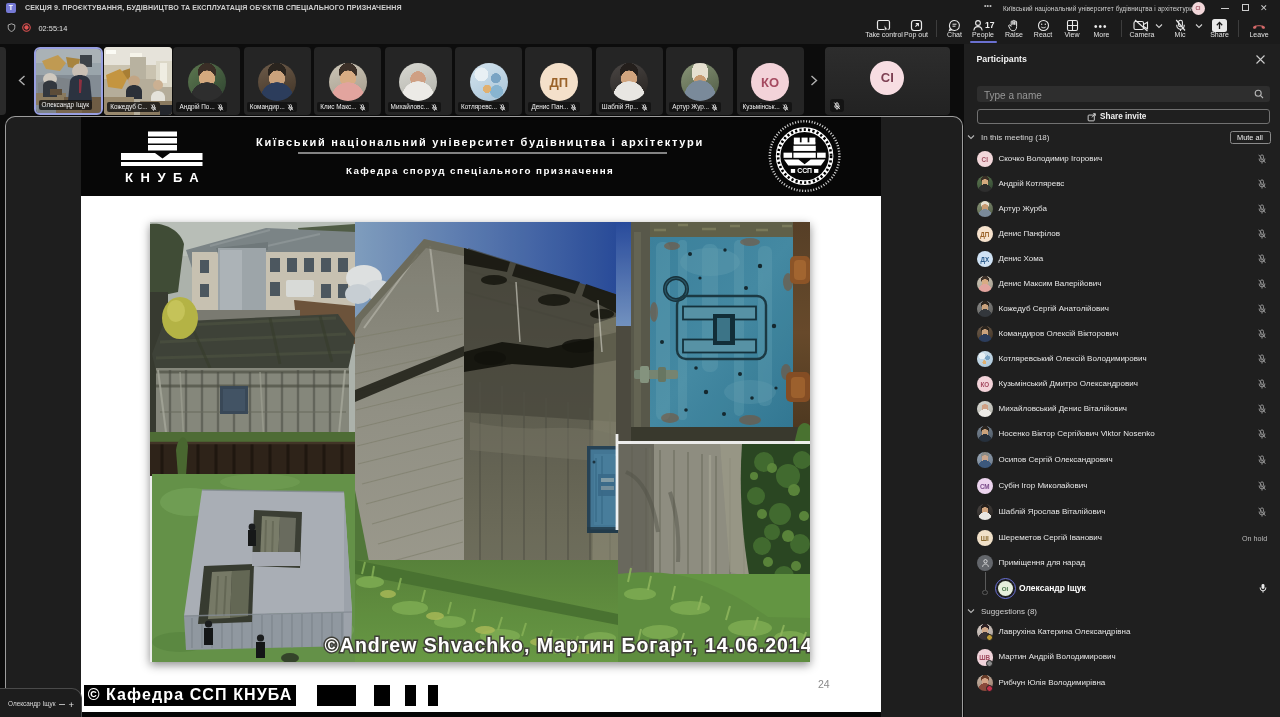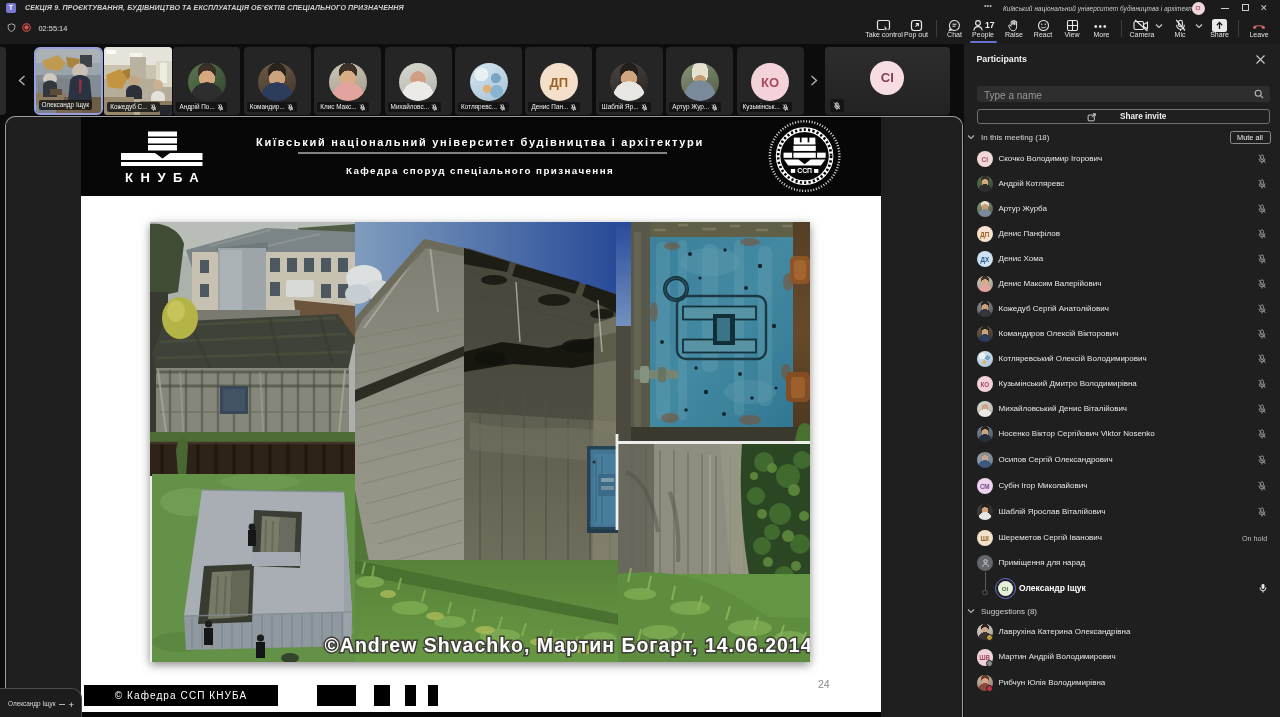--- a/index.html
+++ b/index.html
@@ -1,18 +1,18 @@
 <!DOCTYPE html>
 <html><head><meta charset="utf-8">
 <style>
   * { margin:0; padding:0; box-sizing:border-box; }
   html,body { width:1280px; height:717px; overflow:hidden; background:#0c0c0c;
     font-family:"Liberation Sans", sans-serif; }
   .abs { position:absolute; }
-  .ttl { position:absolute; top:4px; font-size:7.1px; color:#cfcfcf; letter-spacing:.1px; white-space:nowrap;font-style:italic; }
+  .ttl { position:absolute; top:4px; font-size:7.1px; color:#cfcfcf; letter-spacing:.1px; white-space:nowrap; }
   .lab { position:absolute; font-size:7px; color:#e2e2e2; white-space:nowrap; text-align:center; }
   .tbdiv { position:absolute; width:1px; height:17px; background:#3d3d3d; top:20px; }
   .tile { position:absolute; top:47px; height:68px; border-radius:4px; background:#252525; overflow:hidden; }
   .tlabel { position:absolute; left:3px; bottom:3px; height:10px; background:rgba(17,17,17,.82); border-radius:2px;
     color:#f0f0f0; font-size:6.4px; line-height:10px; padding:0 3px; white-space:nowrap; display:flex; align-items:center; gap:2px; }
   .tav { position:absolute; border-radius:50%; }
   .pav { position:absolute; left:976.5px; width:16.5px; height:16.5px; border-radius:50%; overflow:hidden; }
   .pname { position:absolute; left:998.5px; font-size:8px; color:#e6e6e6; white-space:nowrap; }
   .pinit { display:flex; align-items:center; justify-content:center; font-size:6.3px; font-weight:bold; width:100%; height:100%; }
 </style></head>
@@ -317,22 +317,22 @@
             <rect x="-13" y="-4" width="26" height="6"></rect>
             <rect x="14.5" y="-4" width="10" height="6"></rect>
 <path d="M-24 4 H-7 L0 9.5 L7 4 H24 L19 11 H-19 Z"></path>
 <rect x="-16" y="15" width="5" height="4.5"></rect>
             <rect x="11" y="15" width="5" height="4.5"></rect>
 </g>
 <text x="0" y="20" fill="#ffffff" font-size="8" font-weight="bold" text-anchor="middle" font-family="Liberation Sans, sans-serif">ССП</text>
 </g>
 </g>
 </svg>
-<div class="abs" style="left:84px;top:684.5px;width:194px;height:21.5px;background:#000;color:#fff;
- font-size:10px;font-weight:normal;letter-spacing:1.1px;display:flex;align-items:center;justify-content:center;">© Кафедра ССП КНУБА</div>
+<div class="abs" style="left:84px;top:684.5px;width:212px;height:21.5px;background:#000;color:#fff;
+ font-size:16px;font-weight:bold;letter-spacing:1.1px;display:flex;align-items:center;justify-content:center;">© Кафедра ССП КНУБА</div>
 <div class="abs" style="left:317px;top:684.5px;width:39px;height:21.5px;background:#000;"></div>
 <div class="abs" style="left:374px;top:684.5px;width:16px;height:21.5px;background:#000;"></div>
 <div class="abs" style="left:404.5px;top:684.5px;width:11px;height:21.5px;background:#000;"></div>
 <div class="abs" style="left:428px;top:684.5px;width:9.5px;height:21.5px;background:#000;"></div>
 <div class="abs" style="left:818px;top:678px;font-size:10.5px;color:#8a8a8a;">24</div>
 <svg class="abs" style="left:150px;top:222px;box-shadow:0 3px 9px rgba(0,0,0,.45);" width="660" height="440" viewBox="0 0 660 440">
 <defs>
 <linearGradient id="skyC" x1="0" y1="0" x2="1" y2="0">
           <stop offset="0" stop-color="#88a8cc"></stop>
           <stop offset=".55" stop-color="#5578b8"></stop>
@@ -652,21 +652,21 @@
 <div class="abs" style="left:984px;top:90px;font-size:10px;color:#989898;">Type a name</div>
 <svg class="abs" style="left:1254px;top:89px;" width="10" height="10" viewBox="0 0 10 10">
       <circle cx="4.2" cy="4.2" r="3" fill="none" stroke="#b5b5b5" stroke-width="1.1"></circle>
       <path d="M6.4 6.4 L9 9" stroke="#b5b5b5" stroke-width="1.1"></path>
     </svg>
 <div class="abs" style="left:976.5px;top:108.5px;width:293px;height:15.5px;border:1px solid #717171;border-radius:3px;"></div>
 <svg class="abs" style="left:1087px;top:112px;" width="10" height="10" viewBox="0 0 13 13">
       <rect x="1.5" y="4" width="8" height="7.5" rx="1" fill="none" stroke="#e8e8e8" stroke-width="1.1"></rect>
       <path d="M6.5 7 L10.5 2.5 M10.8 5 V2.2 H8" fill="none" stroke="#e8e8e8" stroke-width="1.1"></path>
     </svg>
-<div class="abs" style="left:1100px;top:112px;font-size:8.2px;font-weight:bold;color:#f0f0f0;margin-left:20px;">Share invite</div>
+<div class="abs" style="left:1100px;top:112px;font-size:8.2px;font-weight:bold;color:#f0f0f0;">Share invite</div>
 <svg class="abs" style="left:967px;top:134px;" width="8" height="6" viewBox="0 0 8 6">
       <path d="M1 1.5 L4 4.5 L7 1.5" fill="none" stroke="#b5b5b5" stroke-width="1.1"></path>
     </svg>
 <div class="abs" style="left:981px;top:133px;font-size:8px;color:#d6d6d6;">In this meeting (18)</div>
 <div class="abs" style="left:1229.5px;top:130.5px;width:41px;height:13px;border:1px solid #8a8a8a;border-radius:2.5px;font-size:7.4px;color:#eeeeee;display:flex;align-items:center;justify-content:center;">Mute all</div>
 <div id="rows">
 <div class="pav" style="top:150.75px;background:#f2d7da;">
         <div class="pinit" style="color:#a05060;">СІ</div>
       </div>
 <div class="pname" style="top:153.5px;">Скочко Володимир Ігорович</div>
@@ -731,21 +731,21 @@
 <div class="pav" style="top:350.75px;background:radial-gradient(circle at 32% 32%, #e8f0f4 0 20%, transparent 21%),radial-gradient(circle at 66% 42%, #7aa4c4 0 16%, transparent 17%),radial-gradient(circle at 46% 70%, #e0b070 0 13%, transparent 14%),linear-gradient(150deg,#d4e4ee,#a8c4d8);"></div>
 <div class="pname" style="top:353.5px;">Котляревський Олексій Володимирович</div>
 <svg class="abs" style="left:1257px;top:354px;" width="10" height="10" viewBox="0 0 13 13">
         <rect x="4.6" y="1.2" width="3.8" height="6.6" rx="1.9" fill="none" stroke="#8f8f8f" stroke-width="1.3"></rect>
         <path d="M2.8 5.8 V6.5 a3.7 3.7 0 0 0 7.4 0 V5.8 M6.5 10.3 V12.5" fill="none" stroke="#8f8f8f" stroke-width="1.3"></path>
         <path d="M2.2 1 L11 11.5" stroke="#8f8f8f" stroke-width="1.3"></path>
       </svg>
 <div class="pav" style="top:375.75px;background:#f3d3d9;">
         <div class="pinit" style="color:#a54a60;">КО</div>
       </div>
-<div class="pname" style="top:378.5px;">Кузьмінський Дмитро Володимирівна</div>
+<div class="pname" style="top:378.5px;">Кузьмінський Дмитро Олександрович</div>
 <svg class="abs" style="left:1257px;top:379px;" width="10" height="10" viewBox="0 0 13 13">
         <rect x="4.6" y="1.2" width="3.8" height="6.6" rx="1.9" fill="none" stroke="#8f8f8f" stroke-width="1.3"></rect>
         <path d="M2.8 5.8 V6.5 a3.7 3.7 0 0 0 7.4 0 V5.8 M6.5 10.3 V12.5" fill="none" stroke="#8f8f8f" stroke-width="1.3"></path>
         <path d="M2.2 1 L11 11.5" stroke="#8f8f8f" stroke-width="1.3"></path>
       </svg>
 <div class="pav" style="top:400.75px;background:radial-gradient(circle at 50% 94%, #eceae6 0 40%, transparent 41%),radial-gradient(circle at 50% 41%, #cfa084 0 27%, transparent 28%),linear-gradient(150deg,#d8d8d2,#b2b2aa);"></div>
 <div class="pname" style="top:403.5px;">Михайловський Денис Віталійович</div>
 <svg class="abs" style="left:1257px;top:404px;" width="10" height="10" viewBox="0 0 13 13">
         <rect x="4.6" y="1.2" width="3.8" height="6.6" rx="1.9" fill="none" stroke="#8f8f8f" stroke-width="1.3"></rect>
         <path d="M2.8 5.8 V6.5 a3.7 3.7 0 0 0 7.4 0 V5.8 M6.5 10.3 V12.5" fill="none" stroke="#8f8f8f" stroke-width="1.3"></path>

